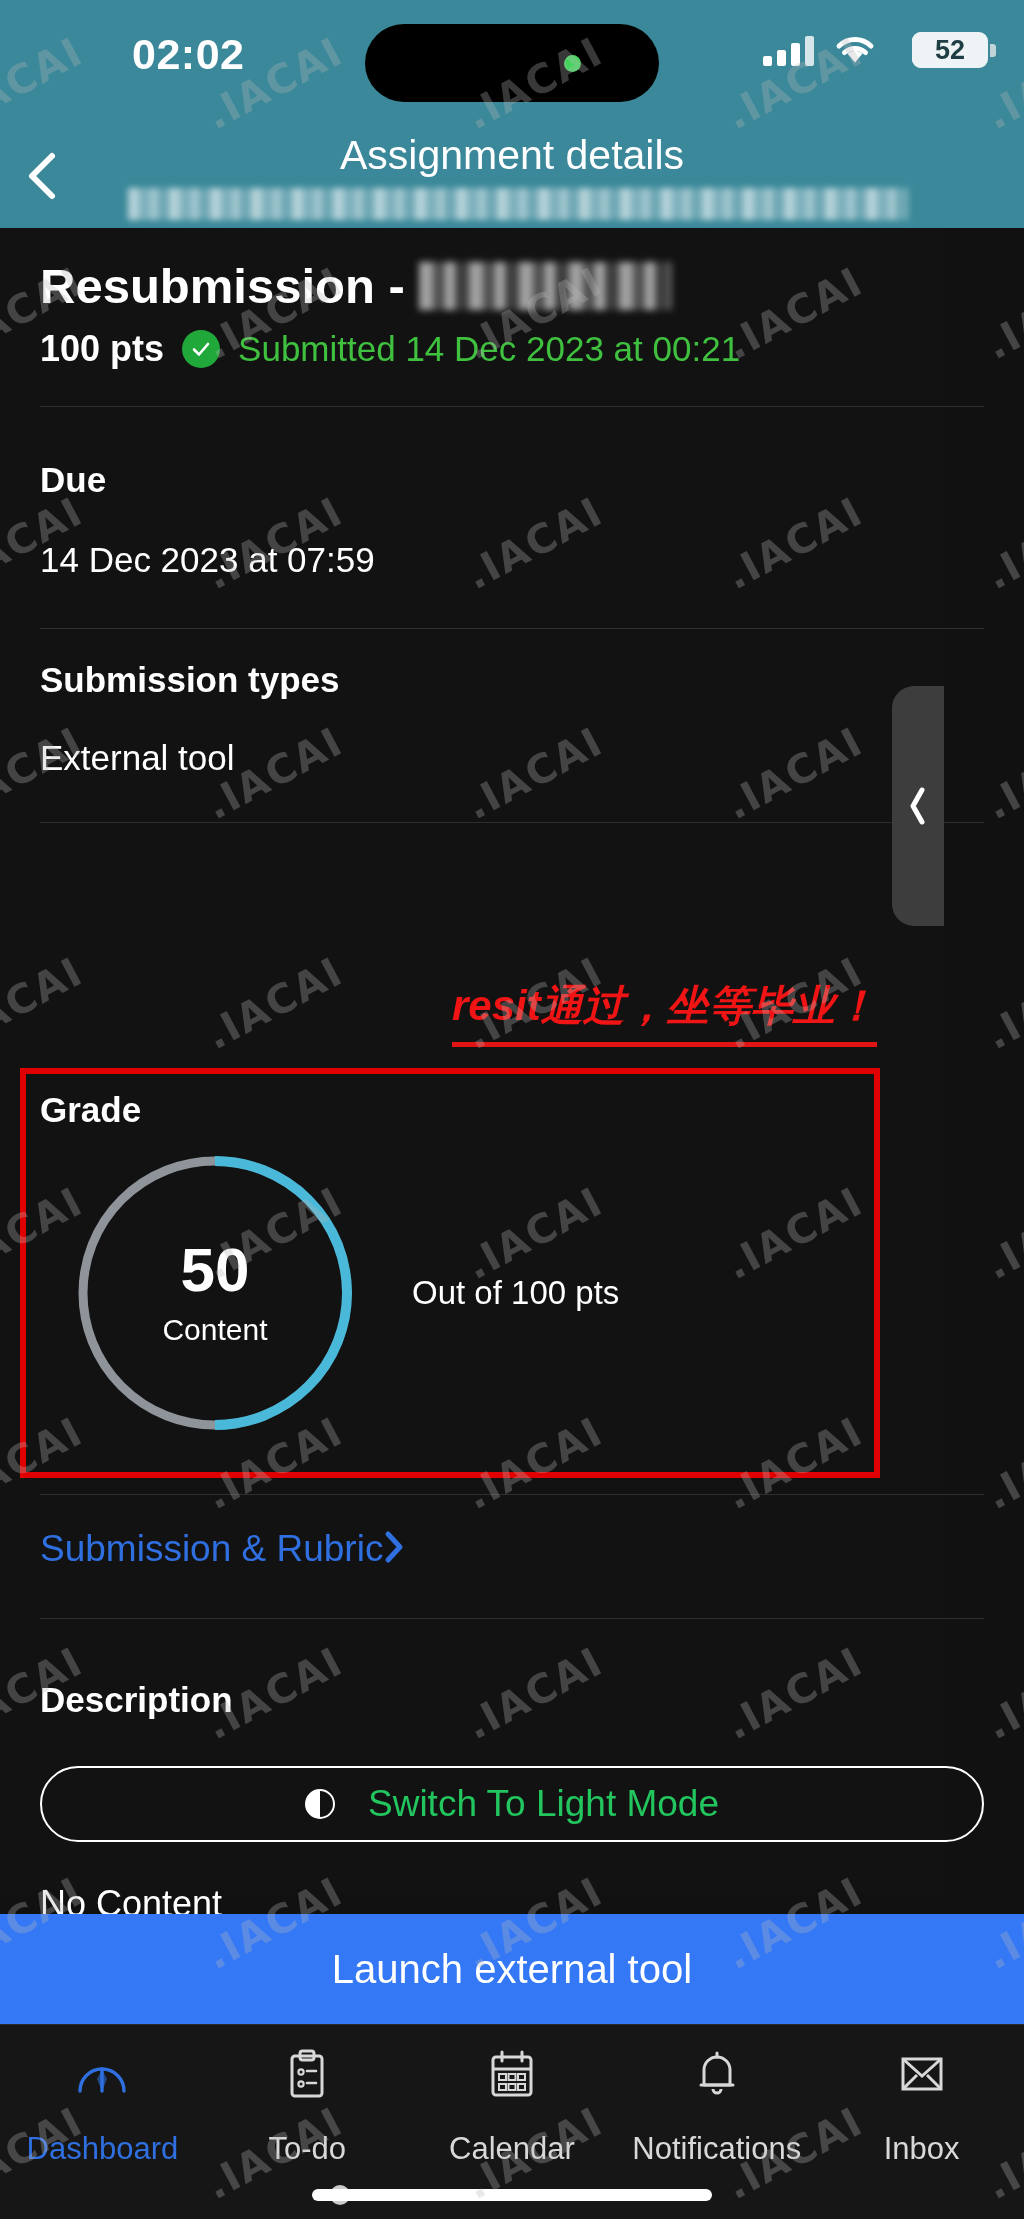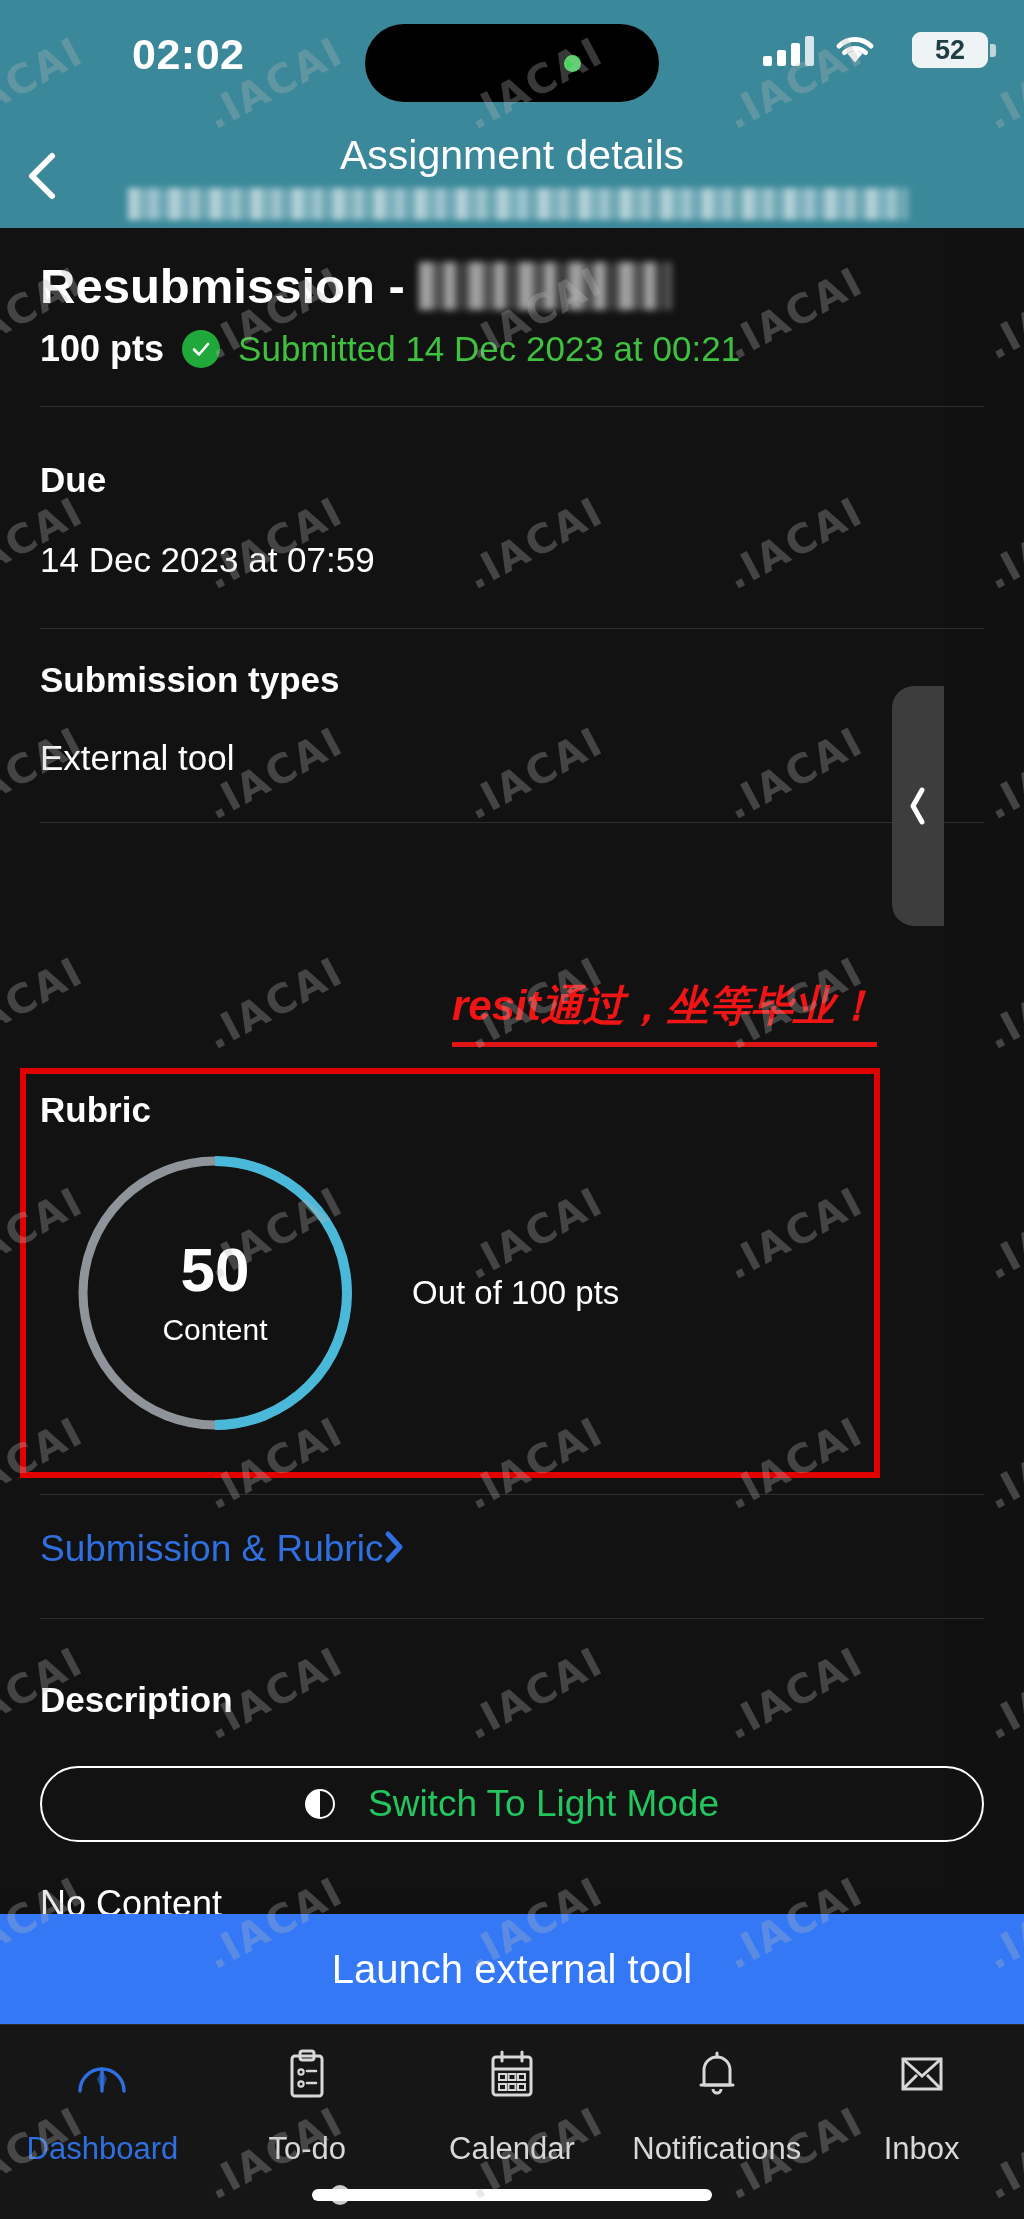--- a/index.html
+++ b/index.html
@@ -331,21 +331,21 @@
 
     <hr class="sep" style="top:400px;">
 
     <div class="sec-label" style="top:432px;">Submission types</div>
     <div class="sec-value" style="top:510px;">External tool</div>
 
     <hr class="sep" style="top:594px;">
 
     <div class="annot">resit通过，坐等毕业！</div>
 
-    <div class="grade-label">Rubric</div>
+    <div class="grade-label">Grade</div>
 
     <div class="grade-wrap">
       <div class="ring">
         <svg viewBox="0 0 290 290" width="290" height="290">
           <circle cx="145" cy="145" r="132" fill="none" stroke="#8e9499" stroke-width="9"></circle>
           <path d="M145 13 A132 132 0 0 1 145 277" fill="none" stroke="#4ab8d8" stroke-width="10" stroke-linecap="butt"></path>
         </svg>
         <div class="ring-center">
           <div class="ring-num">50</div>
           <div class="ring-unit">Content</div>

